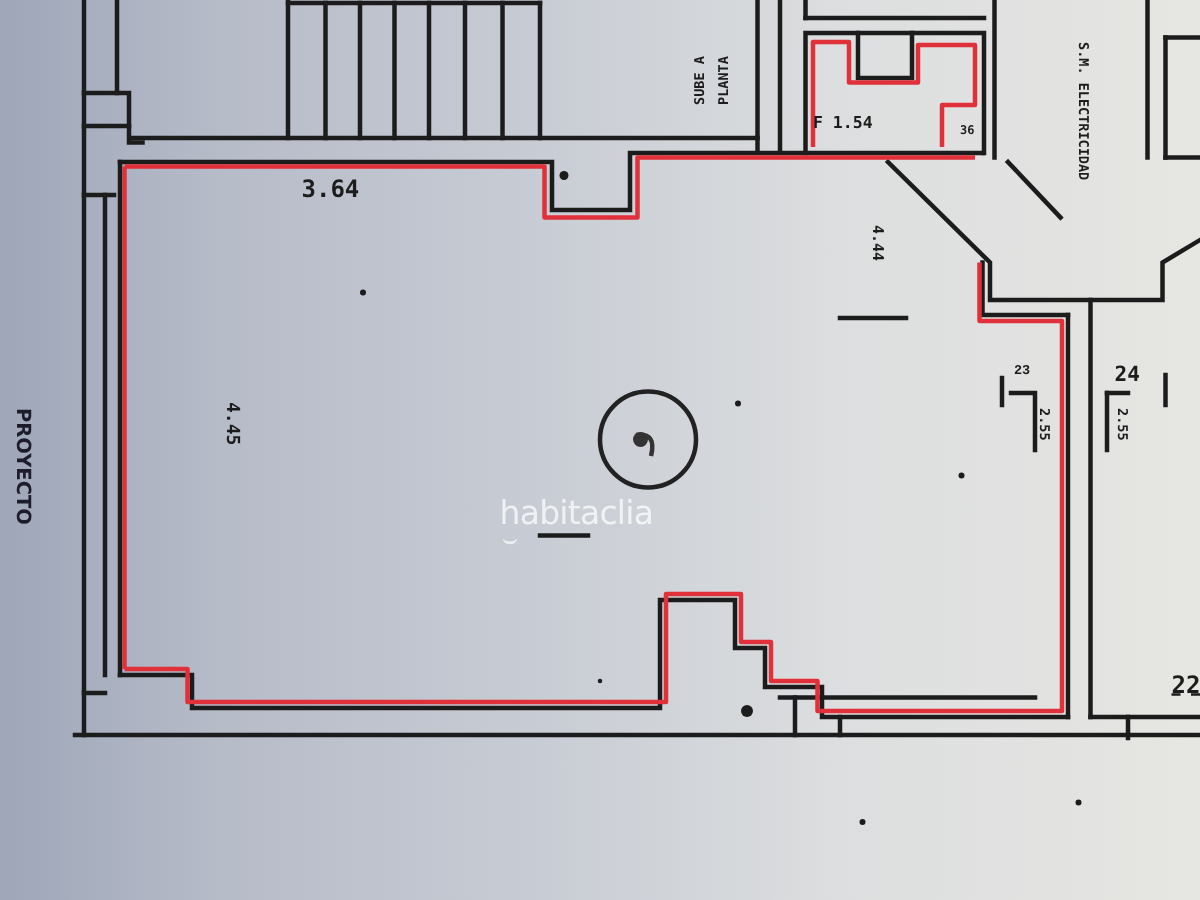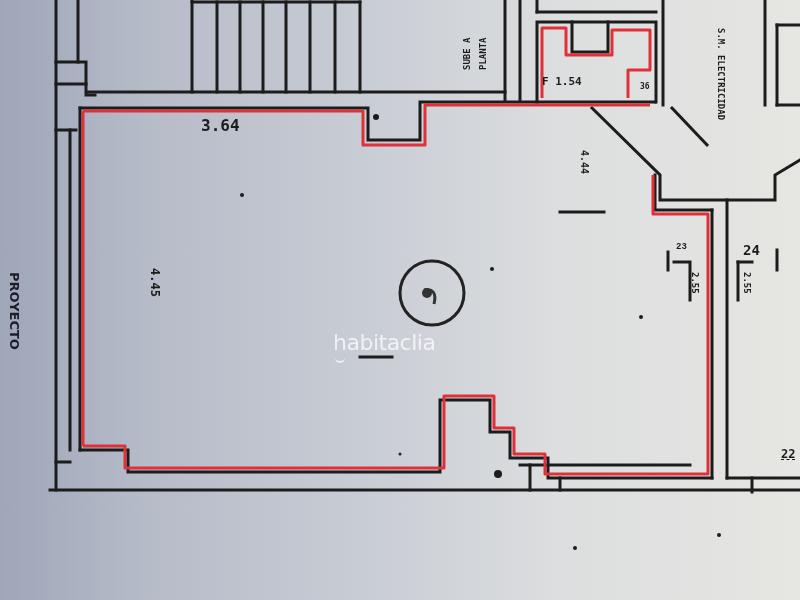--- a/index.html
+++ b/index.html
@@ -115,21 +115,21 @@
   <div class="lbl rot90" style="left:590px; top:150px; font-size:10px;">4.44</div>
   <div class="lbl" style="left:542px; top:50px; font-size:11px;margin-top:25px;">F 1.54</div>
   <div class="lbl" style="left:640px; top:82px; font-size:8px;">36</div>
   <div class="lbl rot90" style="left:726px; top:28px; font-size:9px;">S.M. ELECTRICIDAD</div>
   <div class="lbl rot-90" style="left:462px; top:70px; font-size:9px;">SUBE A</div>
   <div class="lbl rot-90" style="left:478px; top:70px; font-size:9px;">PLANTA</div>
   <div class="lbl" style="left:676px; top:242px; font-size:9px;font-family:Liberation Mono, monospace;">23</div>
   <div class="lbl rot90" style="left:700px; top:272px; font-size:9px;">2.55</div>
   <div class="lbl" style="left:743px; top:242px; font-size:14px;">24</div>
   <div class="lbl rot90" style="left:752px; top:272px; font-size:9px;">2.55</div>
-  <div class="lbl" style="left:781px; top:447px; font-size:12px; text-decoration: underline dashed;">22</div>
+  <div class="lbl" style="left:781px; top:447px; font-size:16px; text-decoration: underline dashed;">22</div>
 
   <div id="side-label">PROYECTO</div>
 
   <div id="watermark">
     <span>habitaclia</span>
     <span class="smile"></span>
   </div>
 </div>
 
 </body></html>

